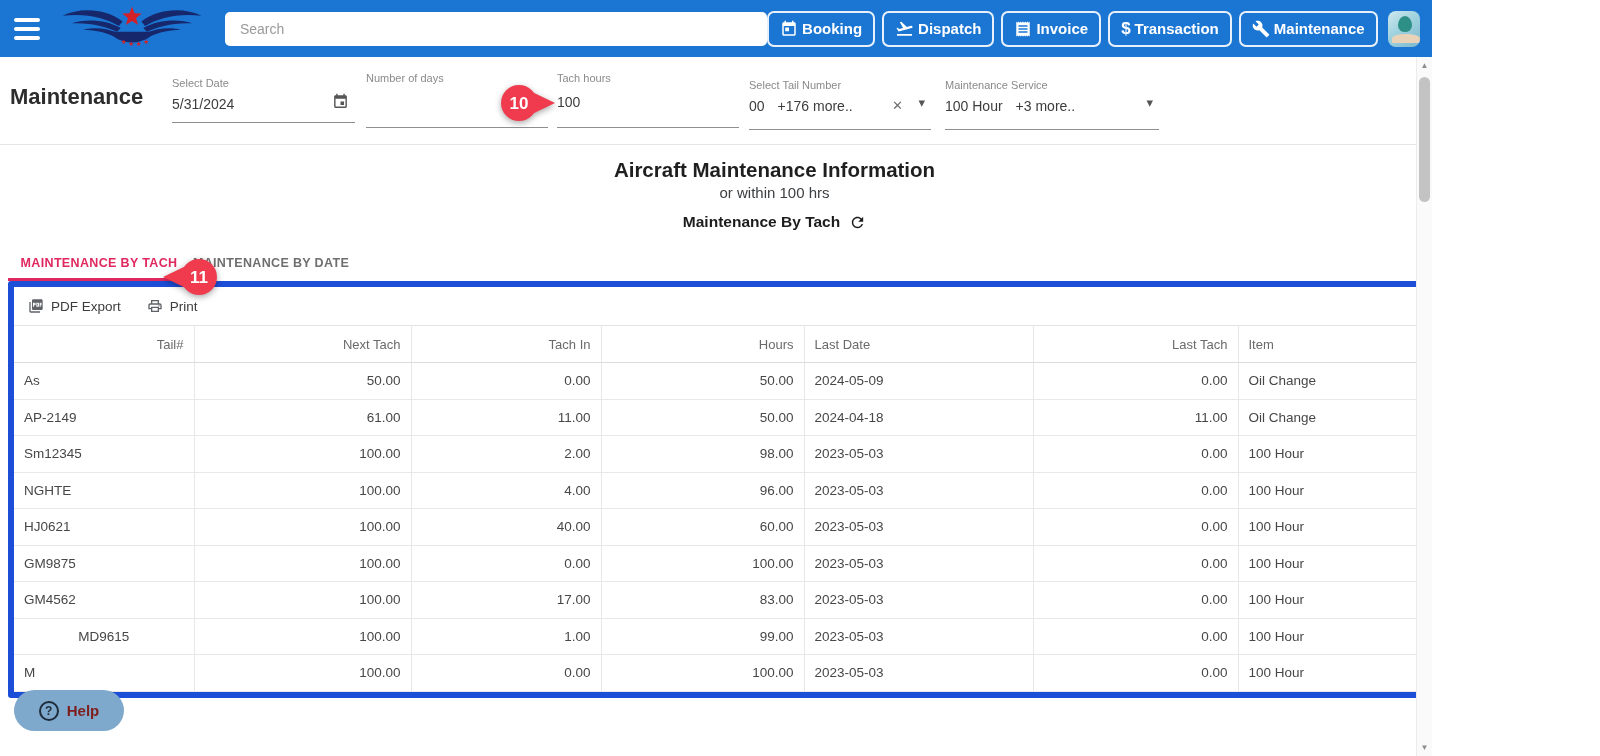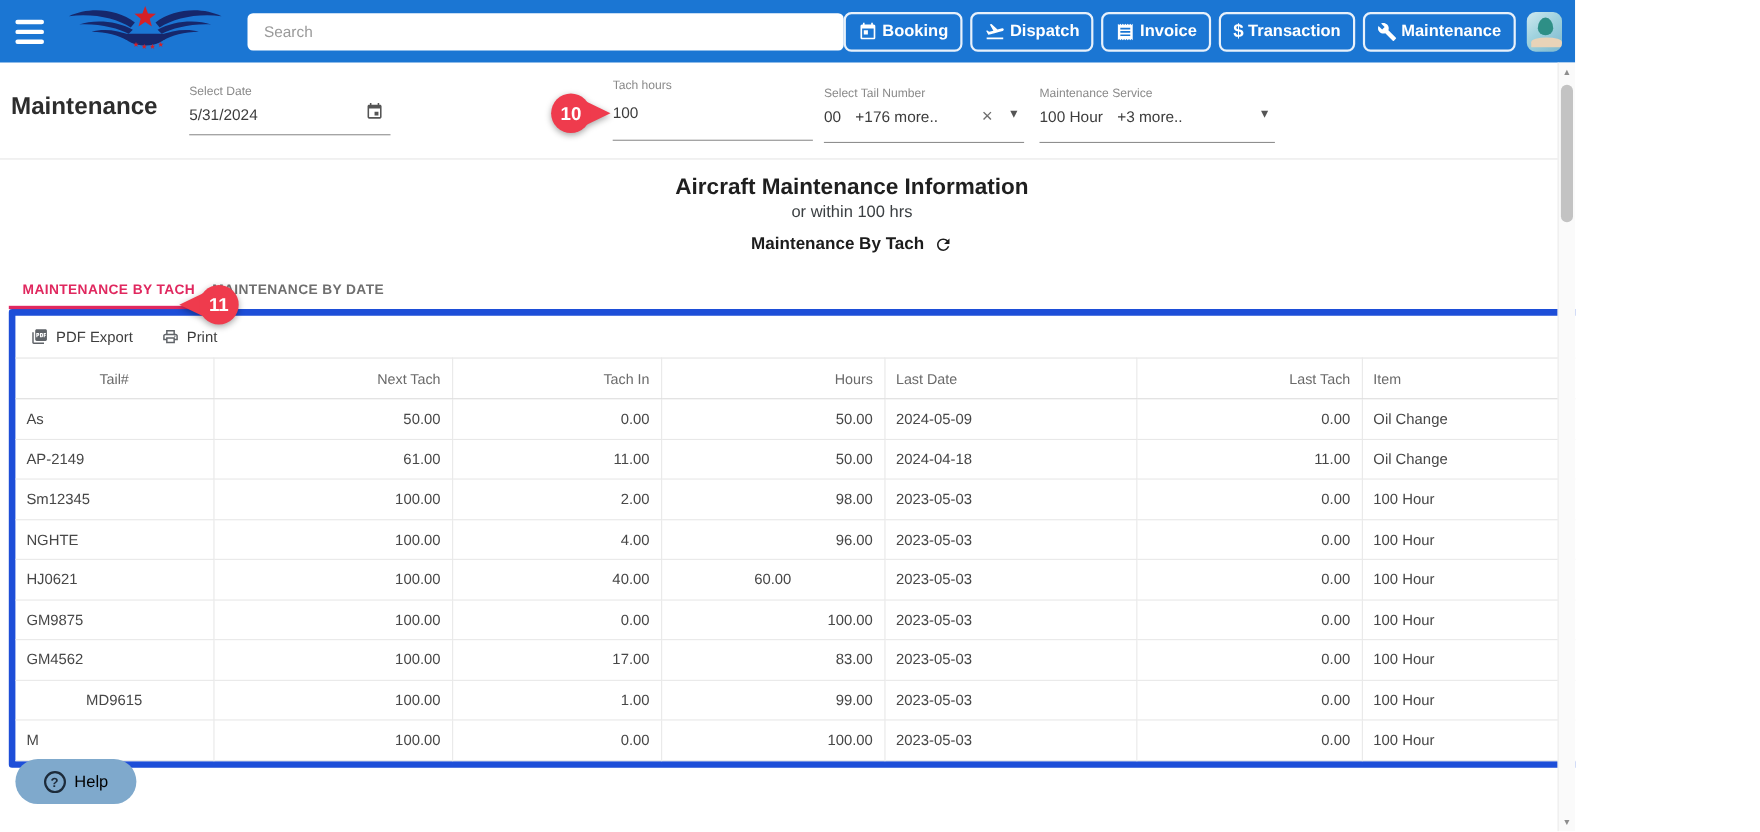--- a/index.html
+++ b/index.html
@@ -68,21 +68,21 @@
   .columns-dd .dd-caret{font-size:12px; color:#777;}
   table.grid{width:100%; border-collapse:collapse; table-layout:fixed;}
   table.grid th{height:37px; font-weight:400; color:#6a6a6a; padding:0 10px; font-size:13px; border-top:1px solid #e4e4e4; border-bottom:1px solid #dcdcdc; border-right:1px solid #e8e8e8; overflow:hidden; white-space:nowrap;}
   table.grid th:last-child{border-right:none;}
   table.grid td{height:36.5px; padding:0 10px; color:#474747; font-size:13.5px; border-right:1px solid #e8e8e8; border-bottom:1px solid #e8e8e8; overflow:hidden; white-space:nowrap;}
   table.grid td:last-child{border-right:none;}
 
   
   .help-btn{position:absolute; left:14px; top:690px; width:110px; height:41px; border-radius:21px; background:var(--help-bg); display:flex; align-items:center; justify-content:center; gap:8px; cursor:pointer; z-index:30;}
   .help-q{width:20px; height:20px; border:2px solid #1d2b3a; border-radius:50%; display:flex; align-items:center; justify-content:center; font-size:12px; font-weight:700; color:#1d2b3a;}
-  .help-label{font-size:15px; font-weight:400; color:#000000;}
+  .help-label{font-size:15px; font-weight:700; color:#7f1d1d;}
   .fab{position:absolute; left:1499px; top:678px; width:52px; height:52px; border-radius:50%; background:var(--fab); color:#fff; display:flex; align-items:center; justify-content:center; font-size:30px; font-weight:400; box-shadow:0 3px 8px rgba(0,0,0,.3); cursor:pointer; z-index:30; line-height:1;}
 
   
   .scrollbar{position:absolute; right:0; top:57px; bottom:0; width:16px; background:#fafafa; border-left:1px solid #ececec; z-index:25;}
   .scroll-arrow{position:absolute; left:0; width:15px; text-align:center; font-size:8px; color:#8d8d8d; cursor:pointer;}
   .sa-up{top:4px;} .sa-down{bottom:4px;}
   .scroll-thumb{position:absolute; left:2px; top:20px; width:11px; height:125px; background:#c3c3c3; border-radius:6px; cursor:pointer;}
 
   
   .badge{position:absolute; z-index:40; filter:drop-shadow(0 2px 3px rgba(0,0,0,.35));}
@@ -164,20 +164,25 @@
       <div class="flabel">Select Date</div>
       <div class="fvalue">5/31/2024</div>
       <span class="cal-icon">
         <svg width="17" height="17" viewBox="0 0 24 24">
             <path fill="#555" d="M17 12h-5v5h5v-5zM16 1v2H8V1H6v2H5c-1.11 0-1.99.9-1.99 2L3 19c0 1.1.89 2 2 2h14c1.1 0 2-.9 2-2V5c0-1.1-.9-2-2-2h-1V1h-2zm3 18H5V8h14v11z"></path>
           </svg>
       </span>
       <div class="fline"></div>
     </div>
 
+    <div class="fgroup g-days">
+      <div class="flabel">Number of days</div>
+      <div class="fvalue" style="top:37px;"></div>
+      <div class="fline"></div>
+    </div>
 
     <div class="fgroup g-tach">
       <div class="flabel">Tach hours</div>
       <div class="fvalue">100</div>
       <div class="fline"></div>
     </div>
 
     <div class="fgroup g-tail">
       <div class="flabel">Select Tail Number</div>
       <div class="val-row">
@@ -247,21 +252,21 @@
         <col style="width:180px">
           <col style="width:217px">
           <col style="width:190px">
           <col style="width:203px">
           <col style="width:229px">
           <col style="width:205px">
           <col>
       </colgroup>
       <thead>
           <tr>
-            <th style="text-align: center;">Tail#</th>
+            <th style="text-align: right;">Tail#</th>
             <th style="text-align: right;">Next Tach</th>
             <th style="text-align: right;">Tach In</th>
             <th style="text-align: right;">Hours</th>
             <th style="text-align: left;">Last Date</th>
             <th style="text-align: right;">Last Tach</th>
             <th style="text-align: left;">Item</th>
           </tr>
         </thead>
       <tbody>
           <tr>
@@ -297,21 +302,21 @@
             <td style="text-align: right;">4.00</td>
             <td style="text-align: right;">96.00</td>
             <td style="text-align: left;">2023-05-03</td>
             <td style="text-align: right;">0.00</td>
             <td style="text-align: left;">100 Hour</td>
           </tr>
           <tr>
             <td style="text-align: left;">HJ0621</td>
             <td style="text-align: right;">100.00</td>
             <td style="text-align: right;">40.00</td>
-            <td style="text-align: center;">60.00</td>
+            <td style="text-align: right;">60.00</td>
             <td style="text-align: left;">2023-05-03</td>
             <td style="text-align: right;">0.00</td>
             <td style="text-align: left;">100 Hour</td>
           </tr>
           <tr>
             <td style="text-align: left;">GM9875</td>
             <td style="text-align: right;">100.00</td>
             <td style="text-align: right;">0.00</td>
             <td style="text-align: right;">100.00</td>
             <td style="text-align: left;">2023-05-03</td>

